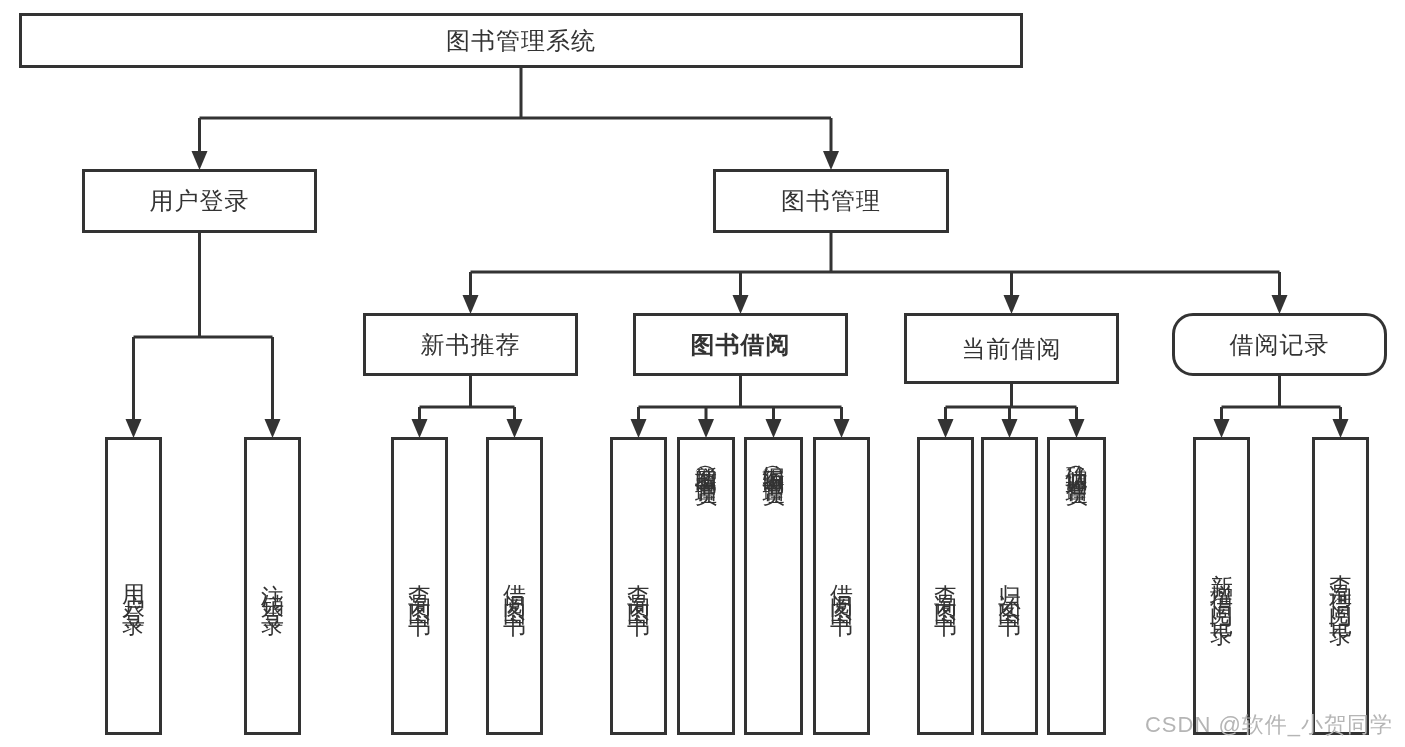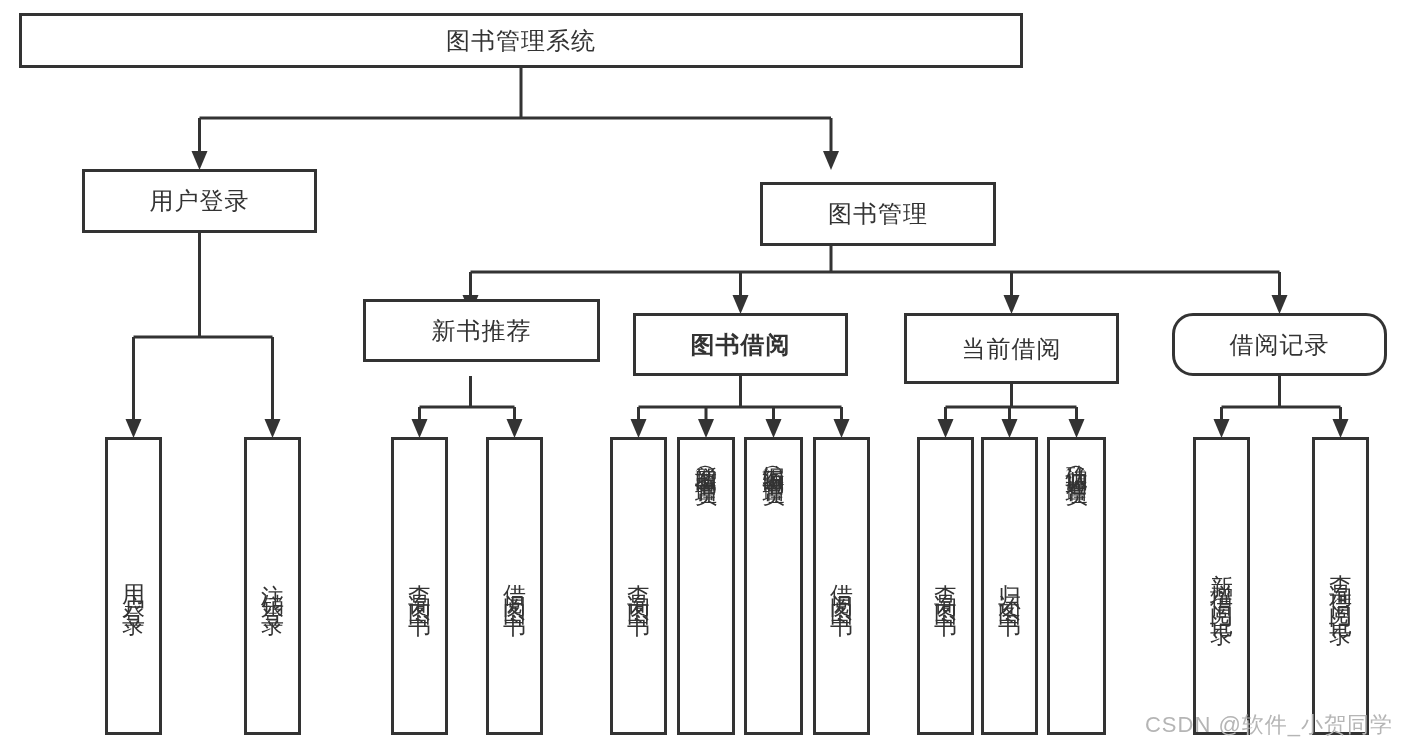--- a/index.html
+++ b/index.html
@@ -93,23 +93,23 @@
       <path d="M1001.5 419 H1017.5 L1009.5 438 Z"></path>
       <path d="M1068.5 419 H1084.5 L1076.5 438 Z"></path>
       <path d="M1213.5 419 H1229.5 L1221.5 438 Z"></path>
       <path d="M1332.5 419 H1348.5 L1340.5 438 Z"></path>
     </g>
   </svg>
 
   <div class="hnode" style="left:19px;top:13px;width:1004px;height:55px;text-align:right;">图书管理系统</div>
 
   <div class="hnode" style="left:82px;top:169px;width:235px;height:64px;">用户登录</div>
-  <div class="hnode" style="left:713px;top:182px;width:236px;height:64px;margin-left:47px;">图书管理</div>
+  <div class="hnode" style="left:713px;top:169px;width:236px;height:64px;">图书管理</div>
 
-  <div class="hnode" style="left:363px;top:299px;width:237px;height:63px;">新书推荐</div>
+  <div class="hnode" style="left:363px;top:313px;width:215px;height:63px;">新书推荐</div>
   <div class="hnode" style="left:633px;top:313px;width:215px;height:63px;font-weight:bold;">图书借阅</div>
   <div class="hnode" style="left:904px;top:313px;width:215px;height:71px;">当前借阅</div>
   <div class="hnode" style="left:1172px;top:313px;width:215px;height:63px;border-radius:21px;">借阅记录</div>
 
   <div class="vnode" style="left:105px;width:57px;">
     <span class="vtext">用户登录</span>
   </div>
   <div class="vnode" style="left:244px;width:57px;">
     <span class="vtext">注销登录</span>
   </div>

